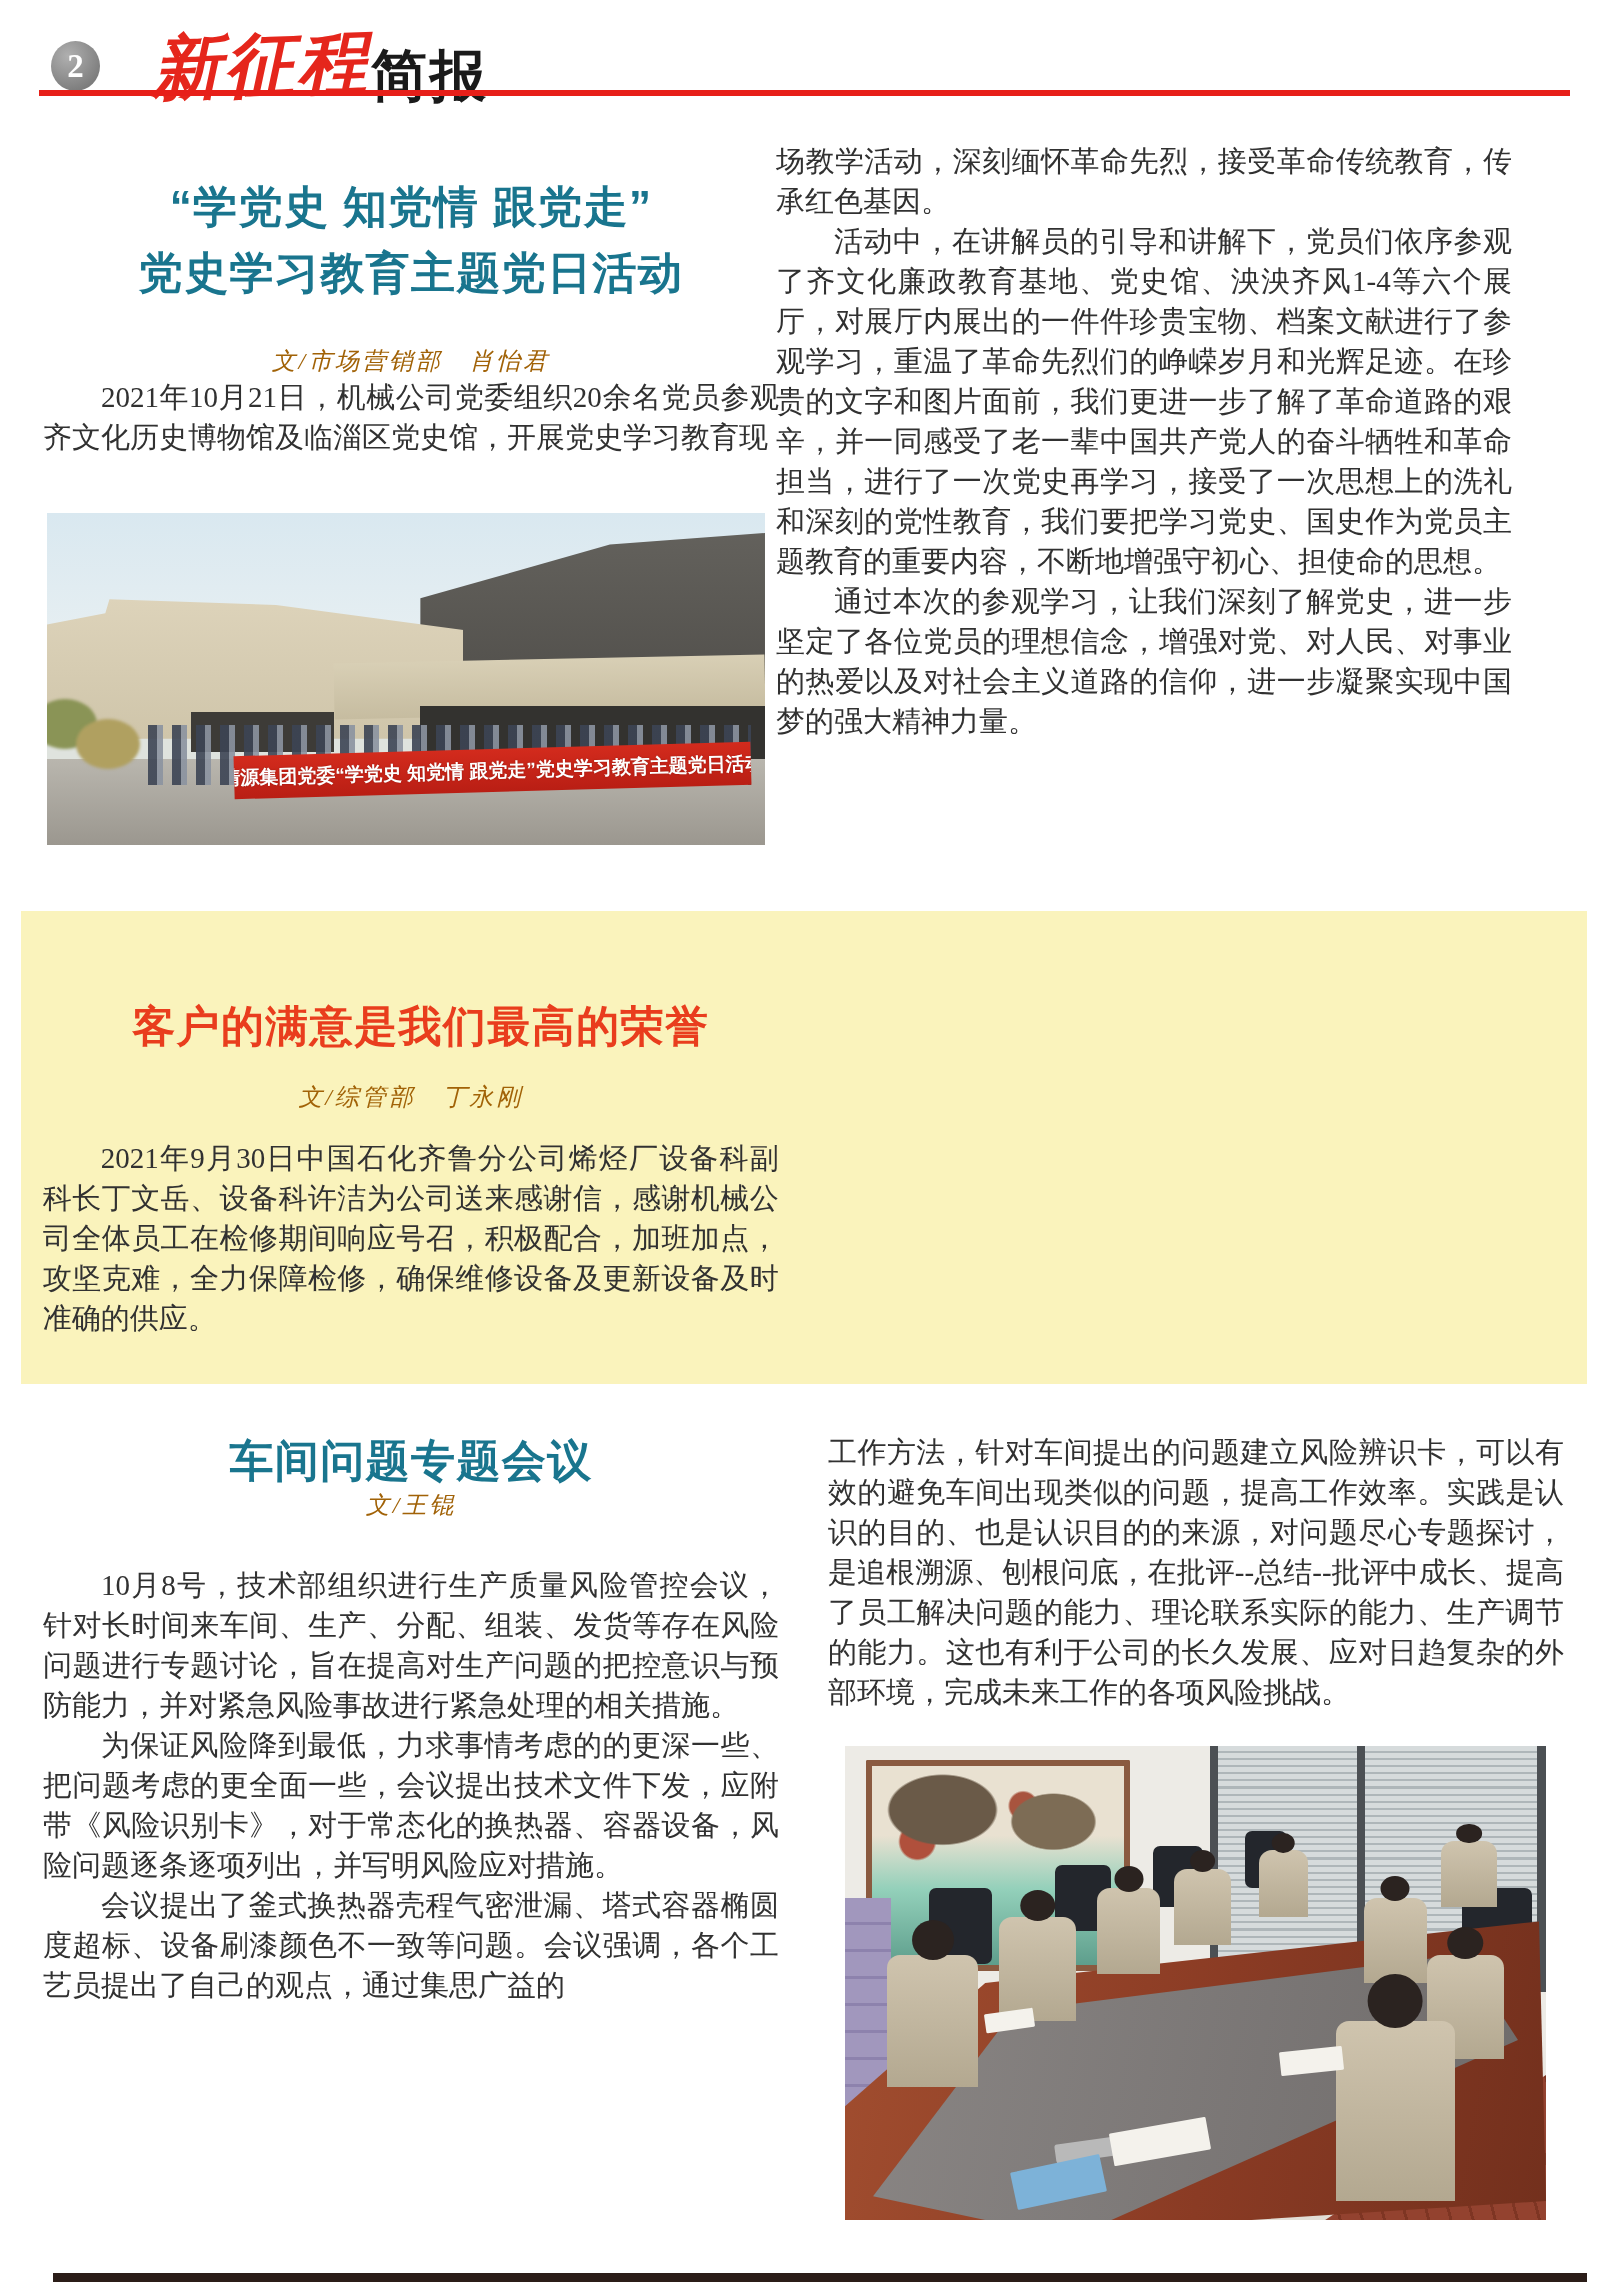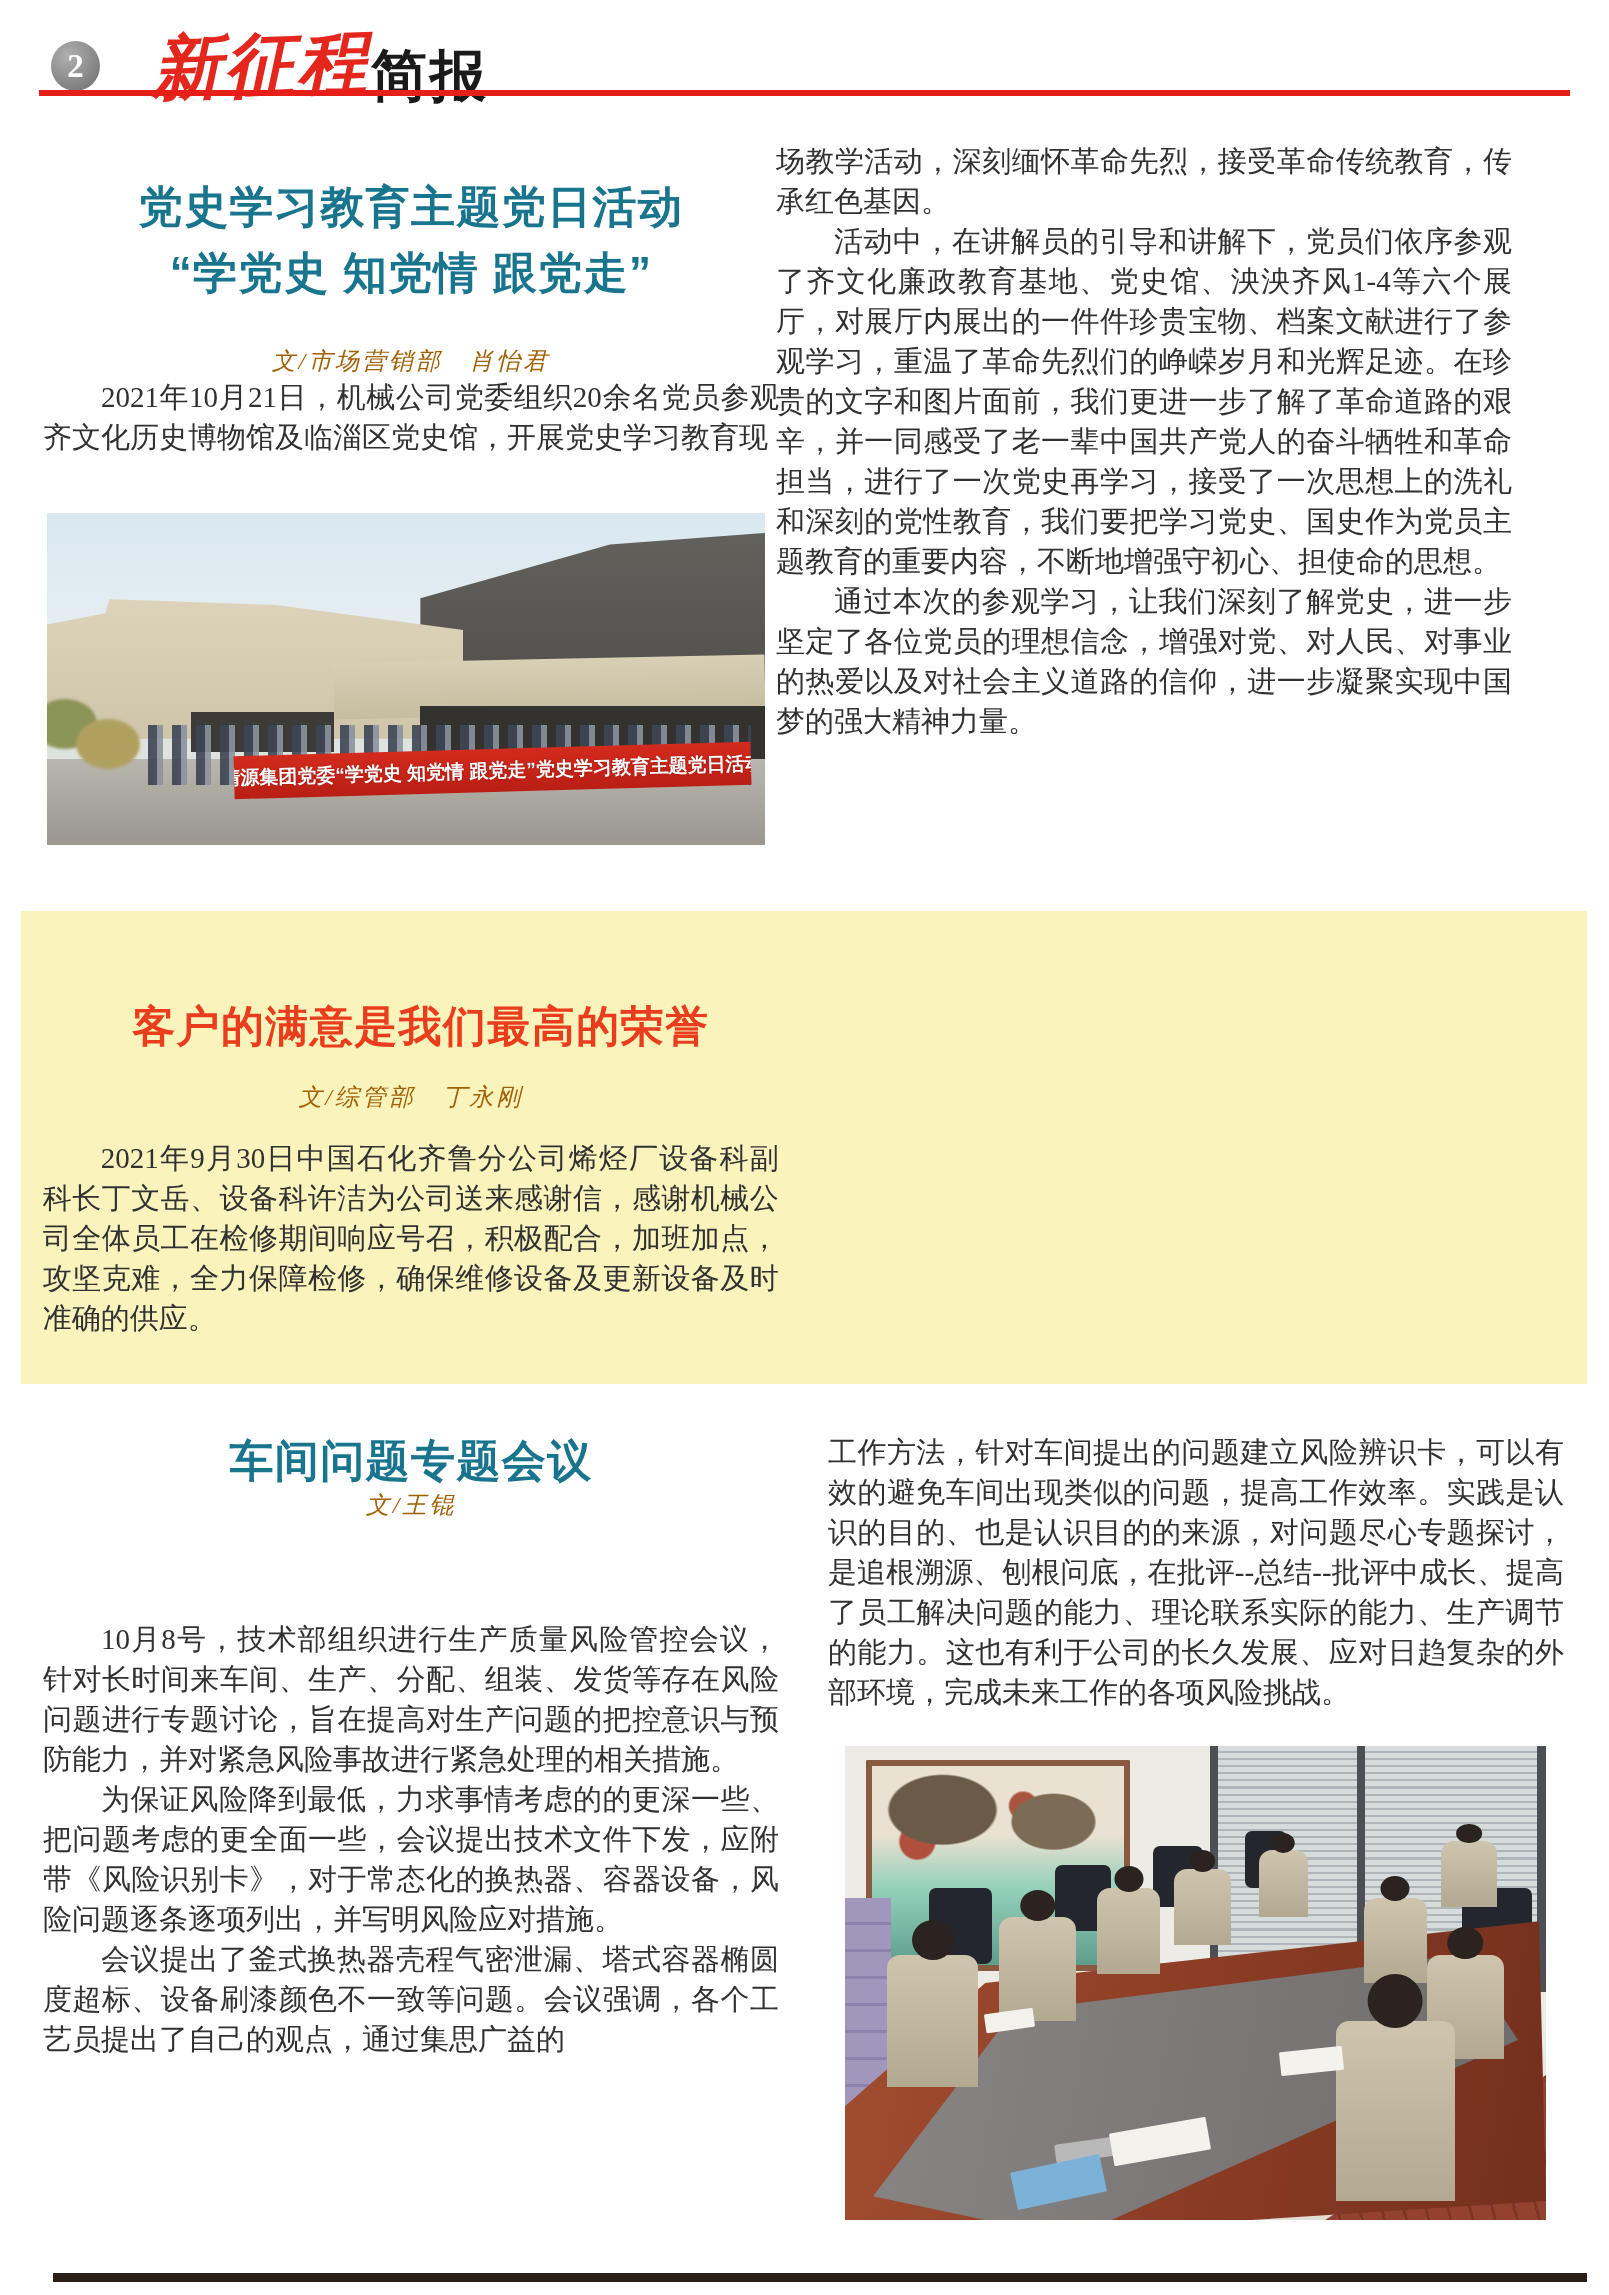--- a/index.html
+++ b/index.html
@@ -67,21 +67,21 @@
     font-family:"Liberation Sans","DejaVu Sans",sans-serif;font-weight:bold;
     color:#e93d1d;font-size:43px;text-align:center;letter-spacing:1.4px;margin:10px;}
   .a2-byline{position:absolute;left:21.4px;top:170px;width:736px;}
   .a2-left{position:absolute;left:21.4px;top:227px;width:736px;}
   .a2-right{position:absolute;left:799px;top:31px;width:736px;}
   .a2-right .body-p{line-height:39px;}
 
   
   .a3-left{left:43px;top:1432px;}
   .a3-left .byline{}
-  .a3-left .first-p{margin-top:98px;}
+  .a3-left .first-p{margin-top:44px;}
   .a3-right{left:828px;top:1432px;}
 
   
   .photo2{position:absolute;left:845px;top:1746px;width:701px;height:474px;overflow:hidden;
     background:linear-gradient(180deg,#edebe6 0 60%,#e2ded6 100%);}
   .p2-blinds{position:absolute;left:52%;top:0;width:48%;height:52%;
     background:repeating-linear-gradient(180deg,#d6dbdc 0 5px,#aeb6b9 5px 7.1px);}
   .p2-frame{position:absolute;top:0;width:8.6px;height:52%;background:#4c5054;}
   .p2-frame.f1{left:52%;} .p2-frame.f2{left:73%;} .p2-frame.f3{right:0;}
   .p2-painting{position:absolute;left:3%;top:3%;width:36%;height:42%;
@@ -119,22 +119,22 @@
 <body>
 
 <div class="page">
 
   <div class="page-badge">2</div>
   <div class="masthead-script">新征程</div>
   <div class="masthead-type">简报</div>
   <div class="red-rule"></div>
 
   <div class="col a1-left">
+    <h1 class="art-title">“学党史 知党情 跟党走”</h1>
     <h1 class="art-title">党史学习教育主题党日活动</h1>
-    <h1 class="art-title">“学党史 知党情 跟党走”</h1>
     <p class="byline">文/市场营销部　肖怡君</p>
     <p class="body-p indent">2021年10月21日，机械公司党委组织20余名党员参观齐文化历史博物馆及临淄区党史馆，开展党史学习教育现</p>
   </div>
 
   <div class="photo1">
     <div class="p1-bldg-right"></div>
     <div class="p1-bldg-left"></div>
     <div class="p1-band"></div>
     <div class="p1-entrance"></div>
     <div class="p1-entrance2"></div>

